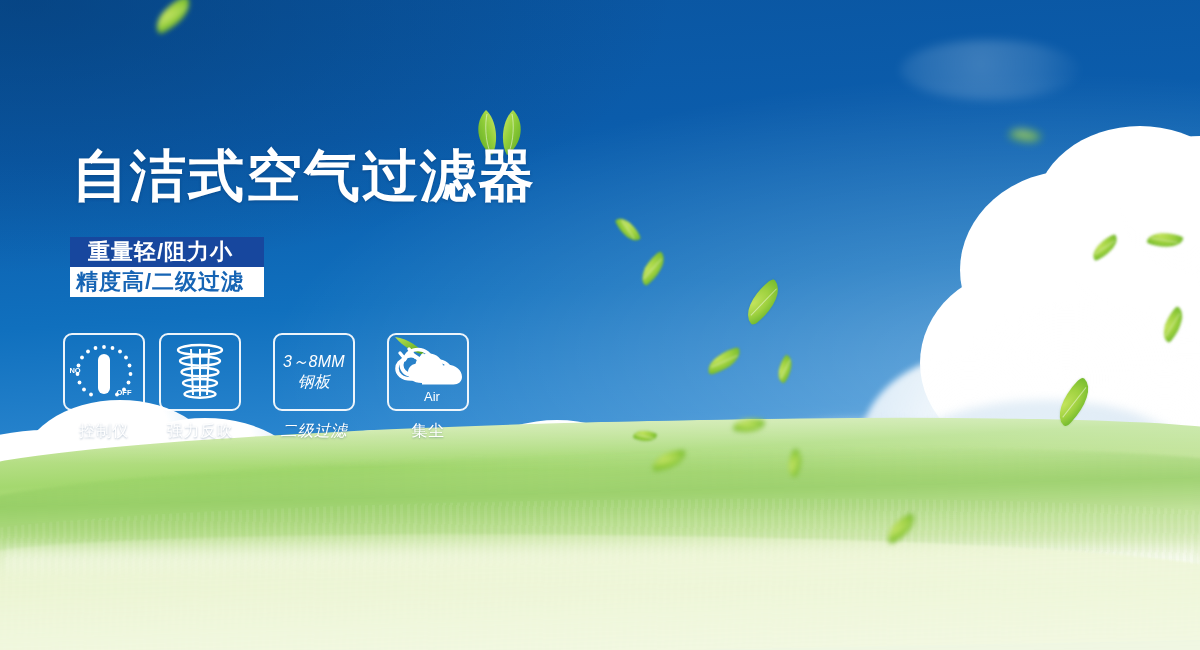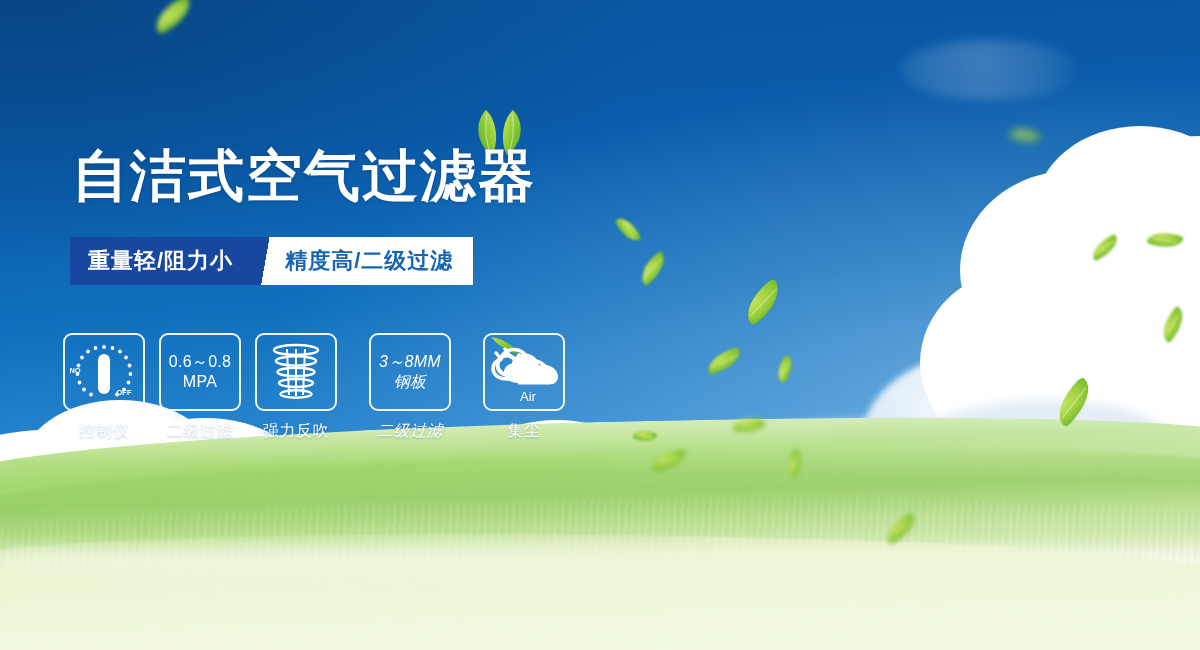--- a/index.html
+++ b/index.html
@@ -96,21 +96,21 @@
   .title{
     position:absolute;left:72px;top:146px;
     font-size:56px;line-height:1.06;color:#ffffff;
     letter-spacing:2px;font-weight:700;
     text-shadow:0 1px 3px rgba(0,40,90,.35);
     white-space:nowrap;
   }
   .sprout{position:absolute;left:466px;top:108px;width:66px;height:48px;}
 
   
-  .subbar{position:absolute;left:70px;top:237px;height:48px;display:flex;}
+  .subbar{position:absolute;left:70px;top:237px;height:48px;display:flex;flex-direction:column;}
   .sub-a{
     background:#17479e;color:#ffffff;
     font-size:22px;letter-spacing:1px;font-weight:600;
     display:flex;align-items:center;padding:0 20px 0 18px;
     white-space:nowrap;
   }
   .sub-wedge{width:26px;background:linear-gradient(100deg,#17479e 0 48%, #ffffff 48% 100%);}
   .sub-b{
     background:#ffffff;color:#1664b4;
     font-size:22px;letter-spacing:1px;font-weight:600;
@@ -258,29 +258,20 @@
               <circle cx="24" cy="57.5" r="1.9"></circle>
           </g>
           <rect x="31" y="17" width="12" height="40" rx="6" fill="#ffffff"></rect>
           <text x="8" y="36" font-family="Liberation Sans, sans-serif" font-size="7.5" font-weight="bold" fill="#ffffff" text-anchor="middle">NO</text>
           <text x="57" y="58" font-family="Liberation Sans, sans-serif" font-size="7.5" font-weight="bold" fill="#ffffff" text-anchor="middle">OFF</text>
         </svg>
       </div>
       <div class="feat-cap">控制仪</div>
     </div>
 
-    <div class="feat">
-      <div class="feat-box">
-        <div class="feat-text">
-          <div>0.6～0.8</div>
-          <div>MPA</div>
-        </div>
-      </div>
-      <div class="feat-cap">二级过滤</div>
-    </div>
 
     <div class="feat">
       <div class="feat-box">
         <svg viewBox="0 0 64 62" width="64" height="62">
           <g fill="none" stroke="#ffffff" stroke-width="2.4">
             <ellipse cx="32" cy="9" rx="22" ry="5"></ellipse>
             <ellipse cx="32" cy="20" rx="20" ry="4.6"></ellipse>
             <ellipse cx="32" cy="31" rx="18.5" ry="4.3"></ellipse>
             <ellipse cx="32" cy="42" rx="17" ry="4"></ellipse>
             <ellipse cx="32" cy="53" rx="15.5" ry="3.8"></ellipse>

